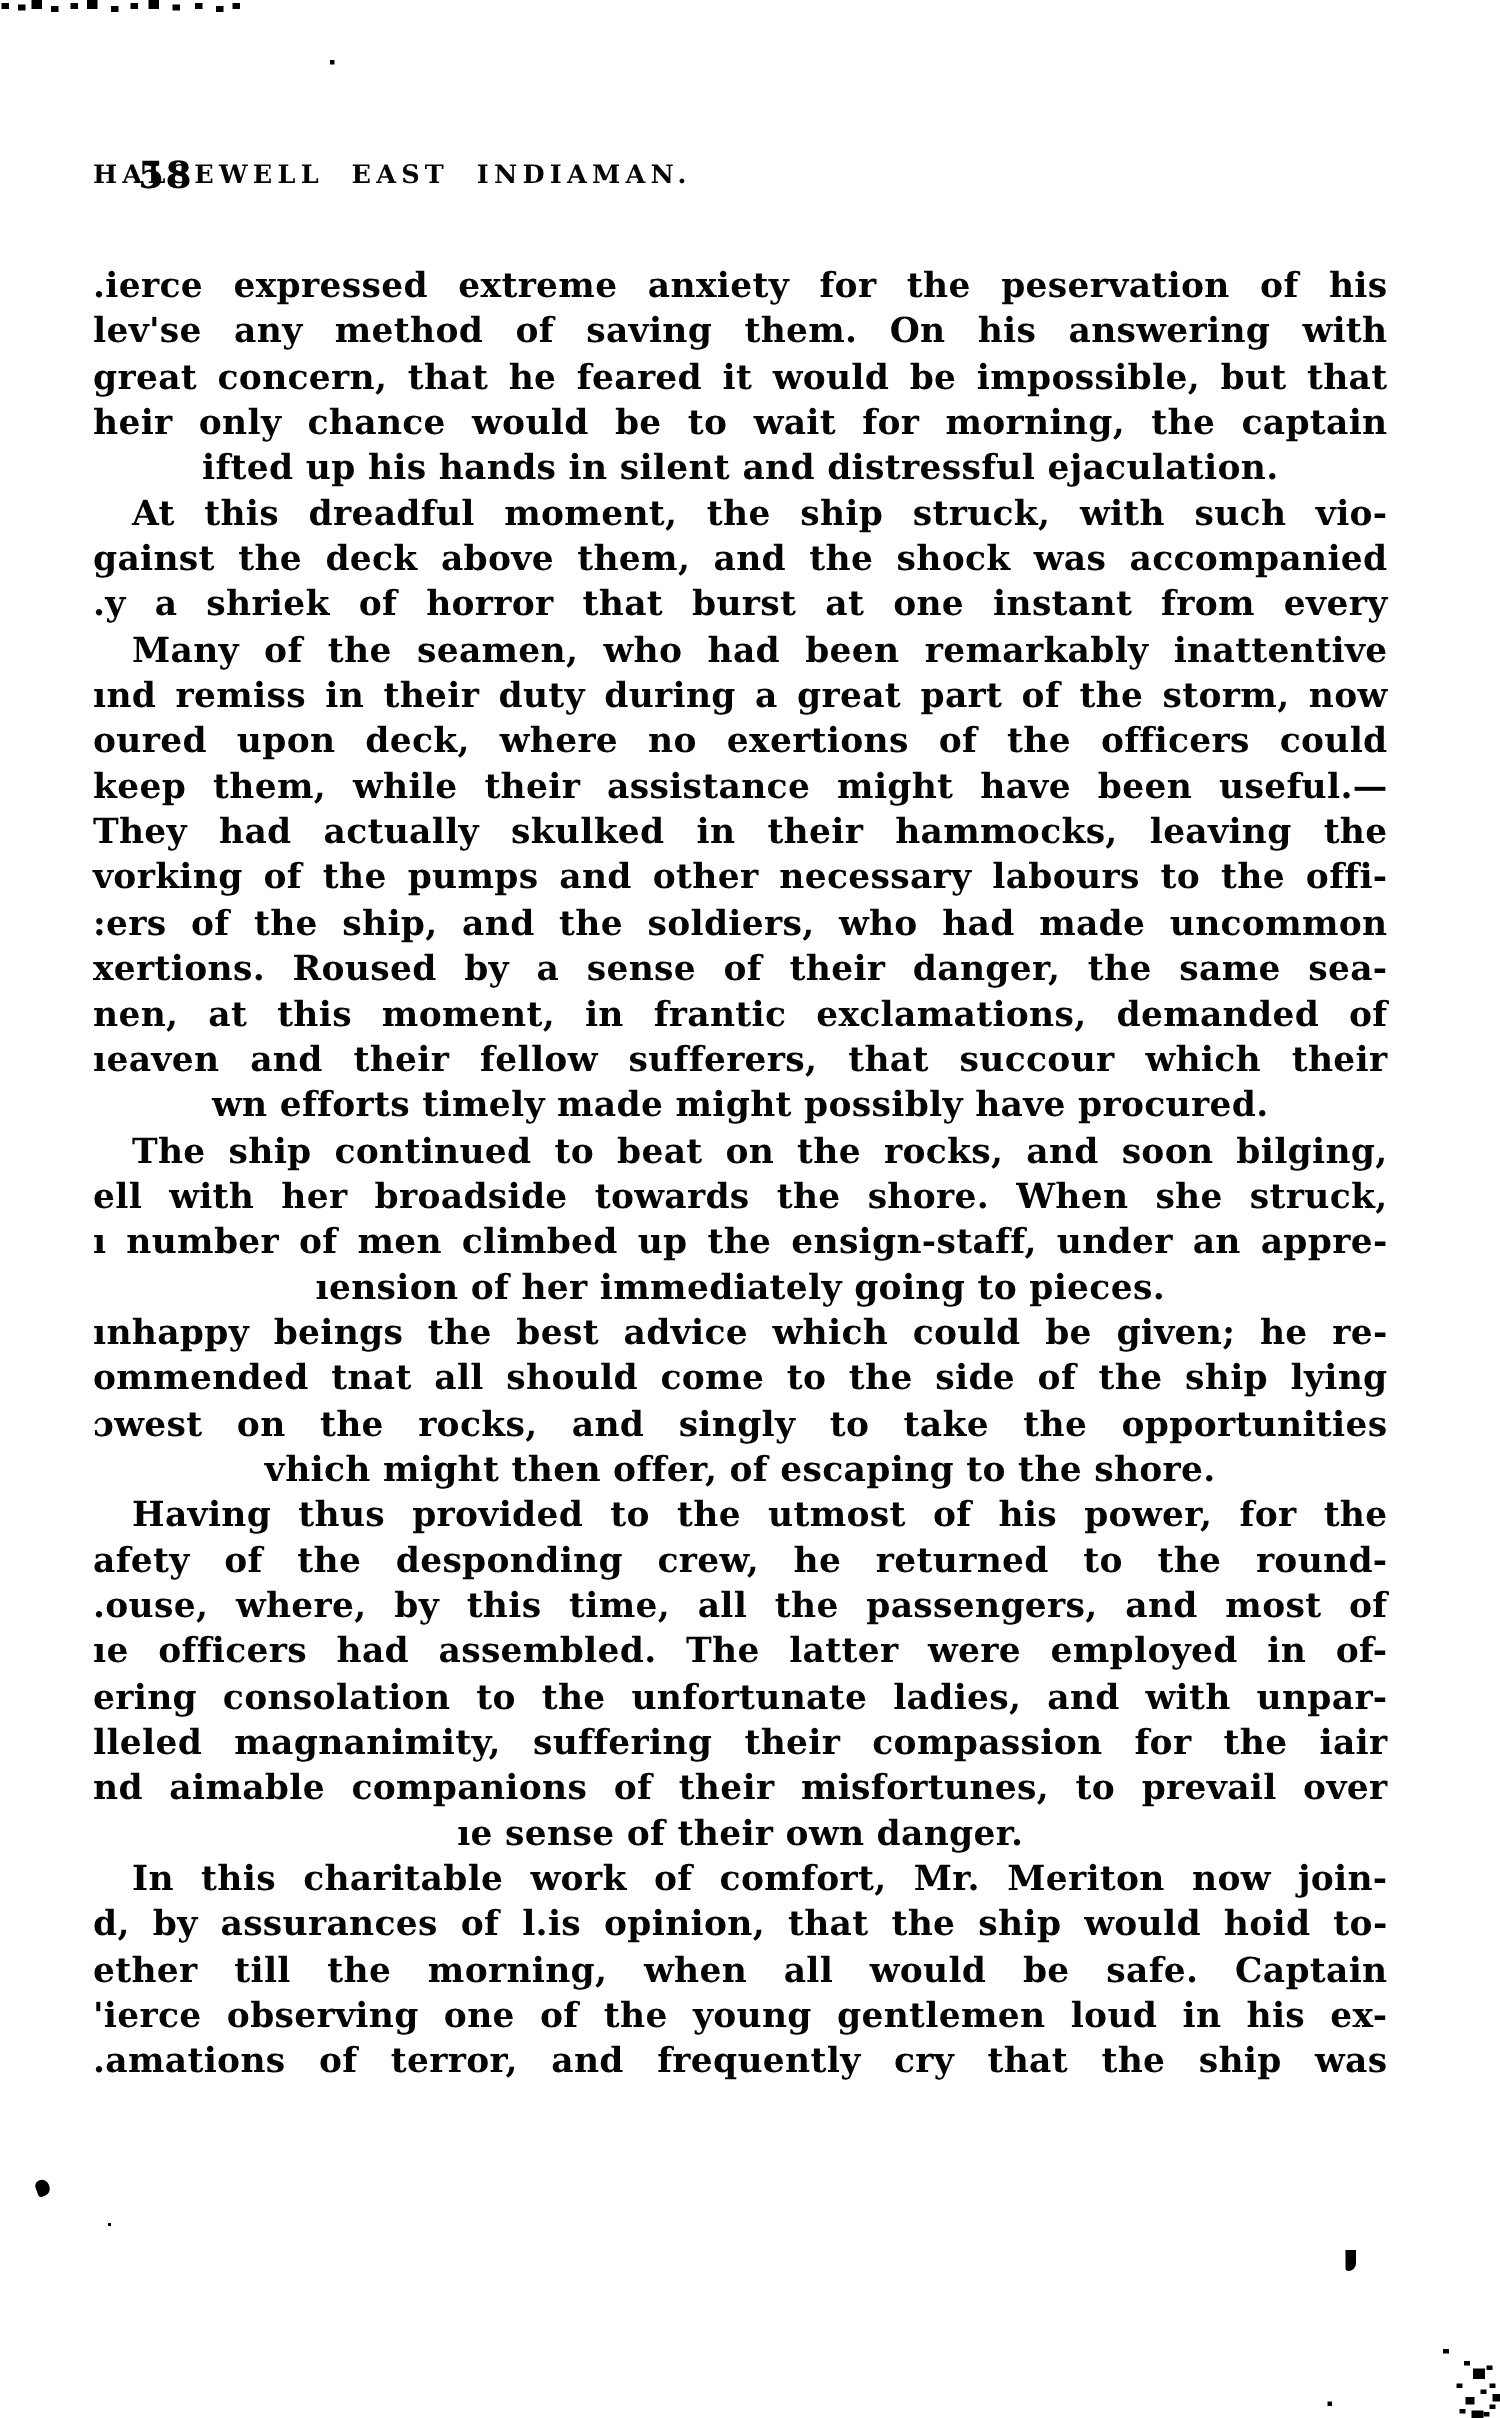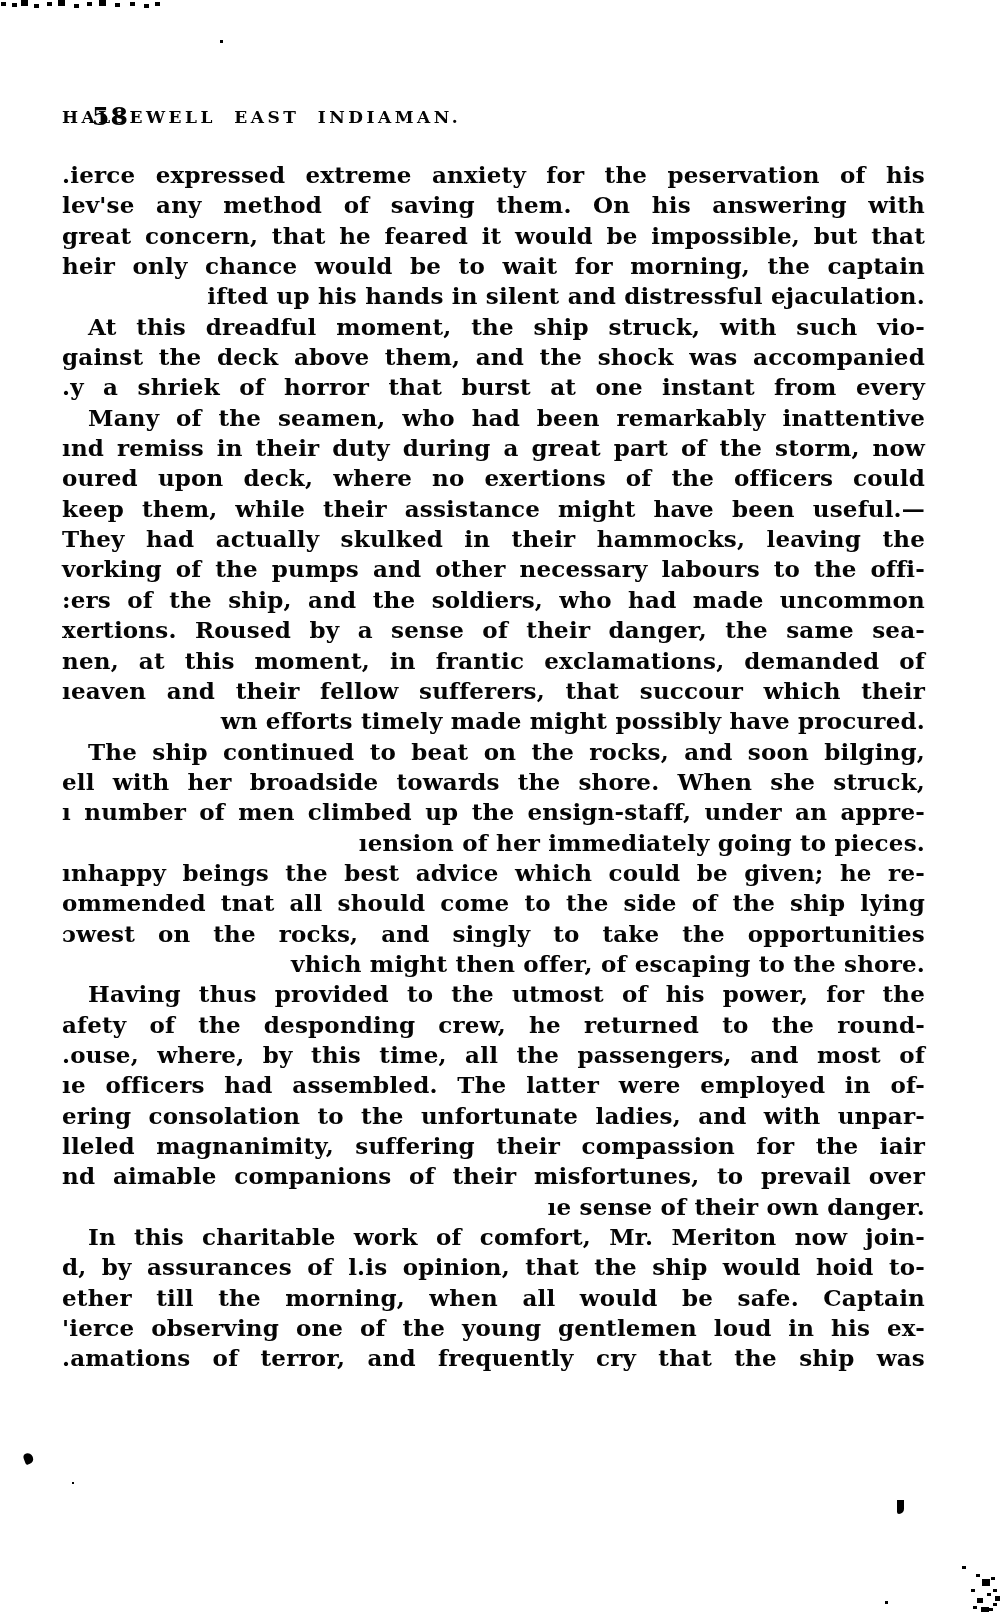--- a/index.html
+++ b/index.html
@@ -19,32 +19,32 @@
     font-size: 25px; font-weight: bold; letter-spacing: 1px;
   }
   .running-title {
     position: absolute; left: 62px; top: 107px; width: 846px;
     font-size: 17px; font-weight: bold;
     letter-spacing: 3.5px; word-spacing: 9px;
   }
 
   
   .page-body {
-    position: absolute; left: 62px; top: 160px; width: 863px;
+    position: absolute; left: 62px; top: 176px; width: 863px;
     font-size: 23px; font-weight: bold;
     line-height: 30.35px;
     letter-spacing: 0.2px;
   }
   .line {
     text-align: justify;
     text-align-last: justify;
     white-space: nowrap; 
     overflow: visible;
   }
-  .line.no-just { text-align-last: auto; text-align: right; }
+  .line.no-just { text-align-last: auto; text-align: center; }
   .line.indent { text-indent: 26px; }
 
   
   .artifact { position: absolute; background: #000; color: #000; }
   .speck-strip-topleft {
     left: 1px; top: 2px; width: 5px; height: 4px;
     box-shadow: 11px 1px, 21px -1px 0 1px #000, 33px 2px, 46px 0,
                 58px -1px 0 1px #000, 73px 2px, 86px 0, 99px -1px 0 1px #000,
                 114px 1px, 129px 0, 143px 2px, 154px 0;
   }

